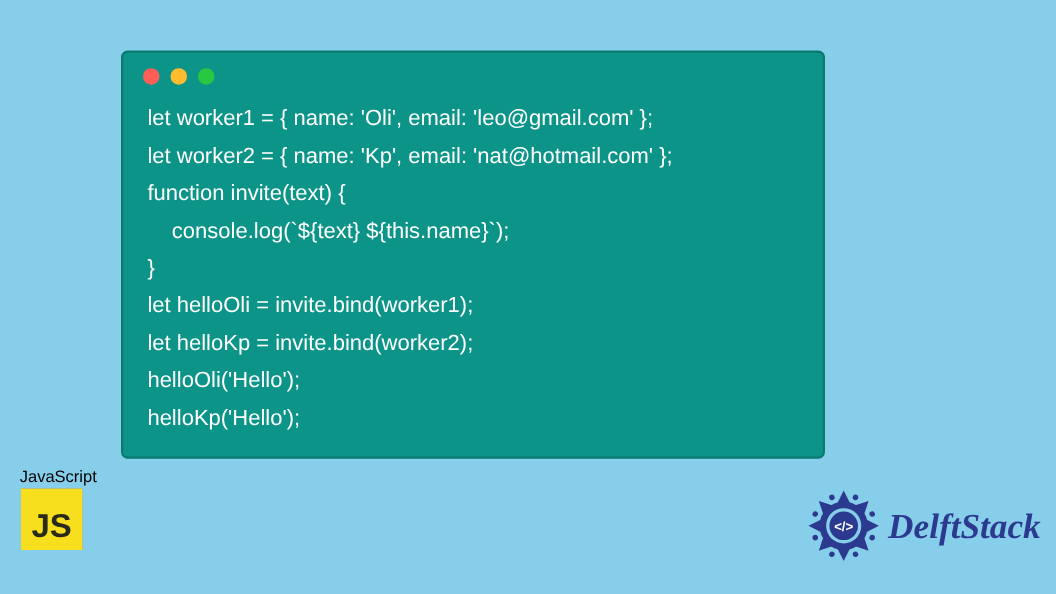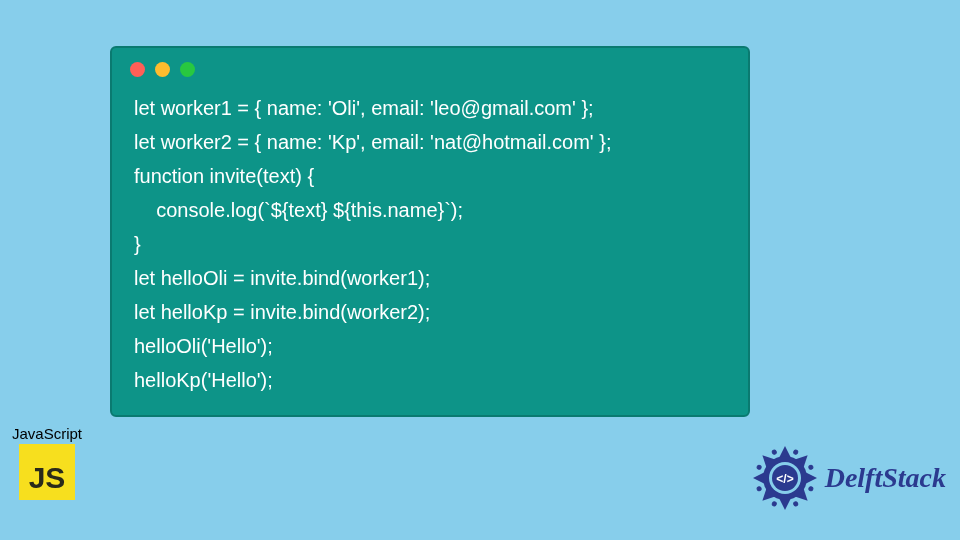--- a/index.html
+++ b/index.html
@@ -41,21 +41,21 @@
     font-size: 20px;
     line-height: 1.7;
     padding: 4px 22px 0 22px;
     white-space: pre;
   }
   .js-badge {
     position: absolute;
     left: 6px;
     bottom: 40px;
     width: 82px;
-    text-align: center;
+    text-align: right;
   }
   .js-label {
     font-size: 15px;
     color: #000;
     font-weight: 500;
     margin-bottom: 2px;
   }
   .js-logo {
     width: 56px;
     height: 56px;
@@ -73,21 +73,21 @@
     align-items: center;
     gap: 6px;
   }
   .delft-logo {
     width: 68px;
     height: 68px;
     position: relative;
   }
   .delft-text {
     font-family: Georgia, 'Times New Roman', serif;
-    font-size: 28px;
+    font-size: 32px;
     font-style: italic;
     font-weight: 600;
     color: #2b3a8f;
   }
 </style>
 </head>
 <body>
 
 <div class="code-window">
   <div class="traffic-lights">

